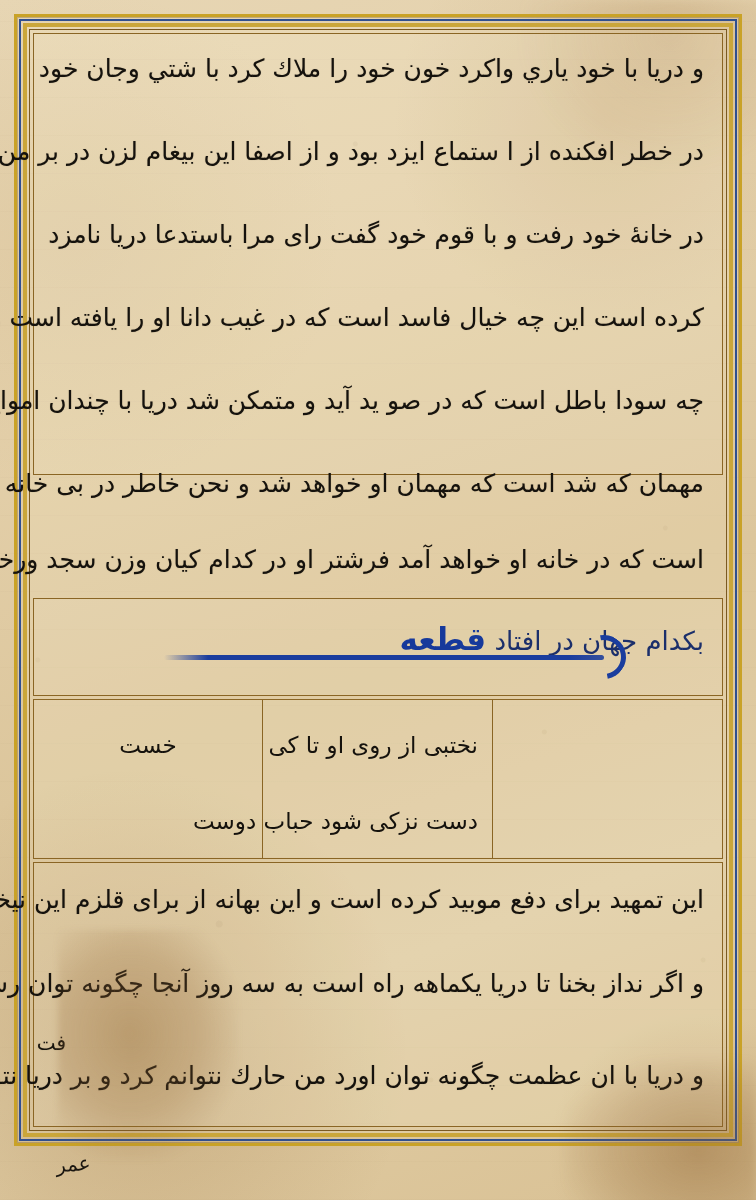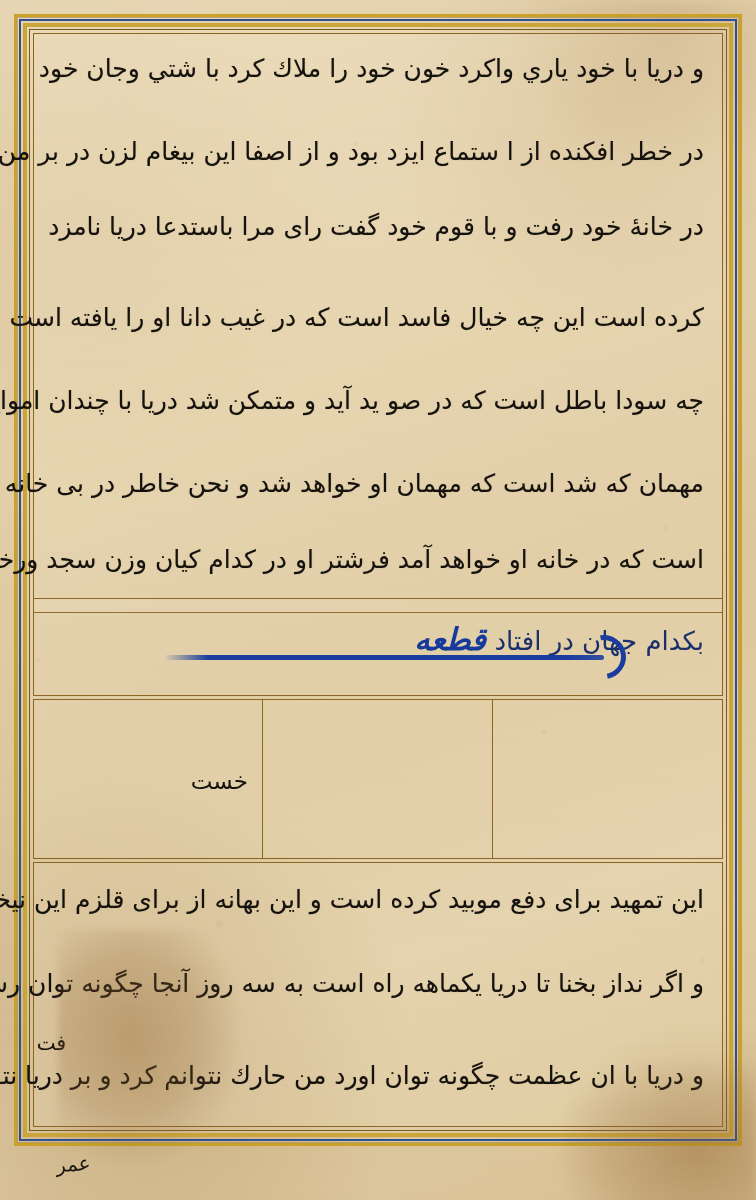--- a/index.html
+++ b/index.html
@@ -100,21 +100,21 @@
   }
 
   
   .panel {
     position: absolute;
     box-sizing: border-box;
     border: 1.5px solid #8a6524;
     background: rgba(255,250,230,0.06);
   }
 
-  .block-top   { left: 33px; top: 33px;  width: 690px; height: 580px; }
+  .block-top   { left: 33px; top: 33px;  width: 690px; height: 442px; }
   .block-qita  { left: 33px; top: 598px; width: 690px; height: 98px; }
   .block-verse { left: 33px; top: 699px; width: 690px; height: 160px; }
   .block-bottom{ left: 33px; top: 862px; width: 690px; height: 265px; }
 
   .vline {
     position: absolute;
     top: 0; bottom: 0;
     width: 0;
     border-left: 1.5px solid #8a6524;
   }
@@ -144,21 +144,20 @@
     right: 18px; left: 18px;
     top: 22px;
     font-size: 26px;
     color: #1b2f6b;
     white-space: nowrap;
   }
   .qita-word {
     color: #16399b;
     font-size: 31px;
     font-weight: bold;
-    font-style: italic;
   }
   .qita-swash {
     position: absolute;
     right: 118px;
     top: 56px;
     width: 440px;
     height: 5px;
     background: linear-gradient(90deg, rgba(22,57,155,0) 0%, #1a3d9e 10%, #1a3d9e 92%, rgba(22,57,155,0.85) 100%);
     border-radius: 3px;
   }
@@ -178,22 +177,21 @@
     position: absolute;
     top: 0; bottom: 0;
   }
   .vcell .vline-text {
     position: absolute;
     right: 14px; left: 14px;
     font-size: 23px;
     white-space: nowrap;
     color: #15120d;
     direction: rtl;
-    text-align: right;
-    margin-top: 36px;
+    text-align: center;
   }
 
   .colophon {
     position: absolute;
     left: 56px;
     top: 1152px;
     font-size: 20px;
     color: #1a1610;
     direction: rtl;
     transform: rotate(-4deg);
@@ -218,21 +216,21 @@
   <div class="stain-top"></div>
 
   <div class="frame-outer"></div>
   <div class="frame-blue"></div>
   <div class="frame-gold"></div>
   <div class="frame-inner"></div>
 
   <div class="panel block-top script">
     <div class="line" style="top:22px;">و دريا با خود ياري واكرد خون خود را ملاك كرد با شتي وجان خود</div>
     <div class="line" style="top:105px;">در خطر افكنده از ا ستماع ايزد بود و از اصفا اين بيغام لزن در بر من افتاد</div>
-    <div class="line" style="top:180px;">در خانهٔ خود رفت و با قوم خود گفت رای مرا باستدعا دريا نامزد</div>
+    <div class="line" style="top:188px;">در خانهٔ خود رفت و با قوم خود گفت رای مرا باستدعا دريا نامزد</div>
     <div class="line" style="top:271px;">كرده است اين چه خيال فاسد است كه در غيب دانا او را يافته است و اين</div>
     <div class="line" style="top:354px;">چه سودا باطل است كه در صو يد آيد و متمكن شد دريا با چندان امواج</div>
     <div class="line" style="top:437px;">مهمان كه شد است كه مهمان او خواهد شد و نحن خاطر در بى خانه كه آمن</div>
     <div class="line" style="top:513px;">است كه در خانه او خواهد آمد فرشتر او در كدام كيان وزن سجد ورخت در</div>
   </div>
 
   <div class="panel block-qita script">
     <div class="qita-line">
       <span>بكدام جهان در افتاد</span>
       <span class="qita-word">قطعه</span>
@@ -242,20 +240,22 @@
   </div>
 
   <div class="panel block-verse script">
     <div class="vline vline-a"></div>
     <div class="vline vline-b"></div>
 
     <div class="vcell" style="right:0; width:230px;">
     </div>
 
     <div class="vcell" style="right:230px; width:230px;">
+      <div class="vline-text" style="top:32px;">نختبى از روى او تا كى</div>
+      <div class="vline-text" style="top:108px;">دست نزكى شود حباب دوست</div>
     </div>
 
     <div class="vcell" style="right:460px; width:228px;">
       <div class="vline-text" style="top:32px;">خست</div>
     </div>
   </div>
 
   <div class="panel block-bottom script">
     <div class="line" style="top:24px;">اين تمهيد برای دفع موبيد كرده است و اين بهانه از برای قلزم اين نيخته</div>
     <div class="line" style="top:108px;">و اگر نداز بخنا تا دريا يكماهه راه است به سه روز آنجا چگونه توان رسيد</div>

